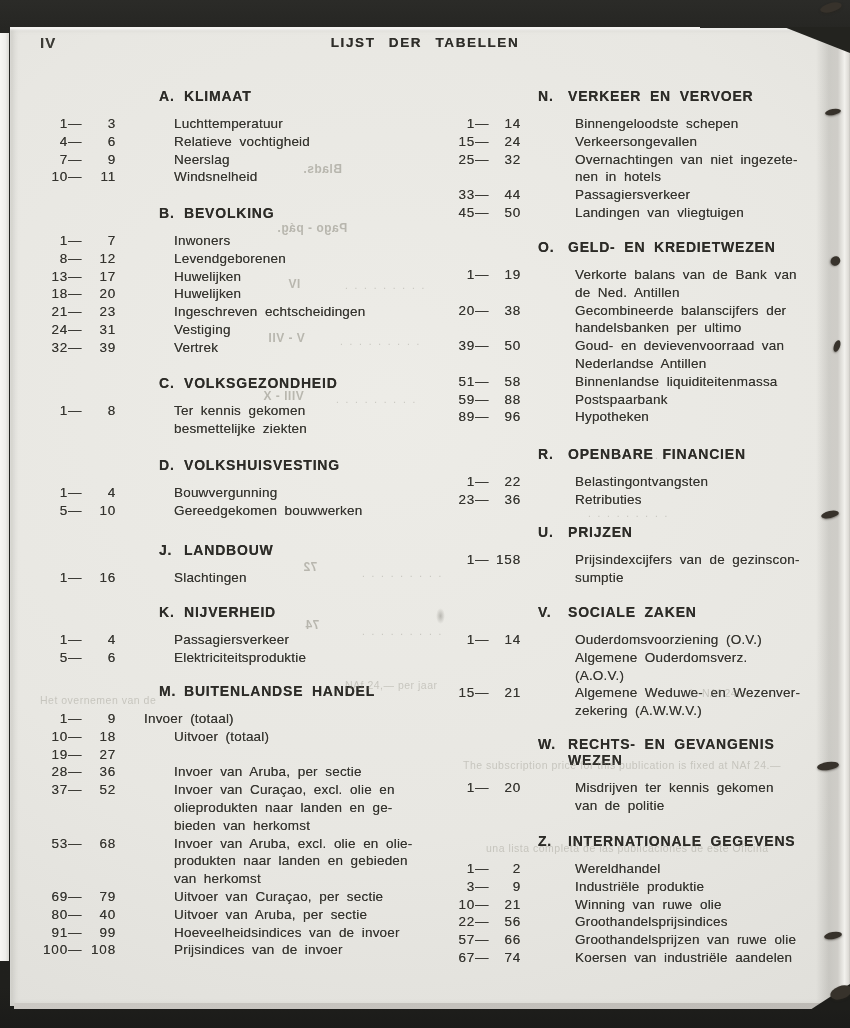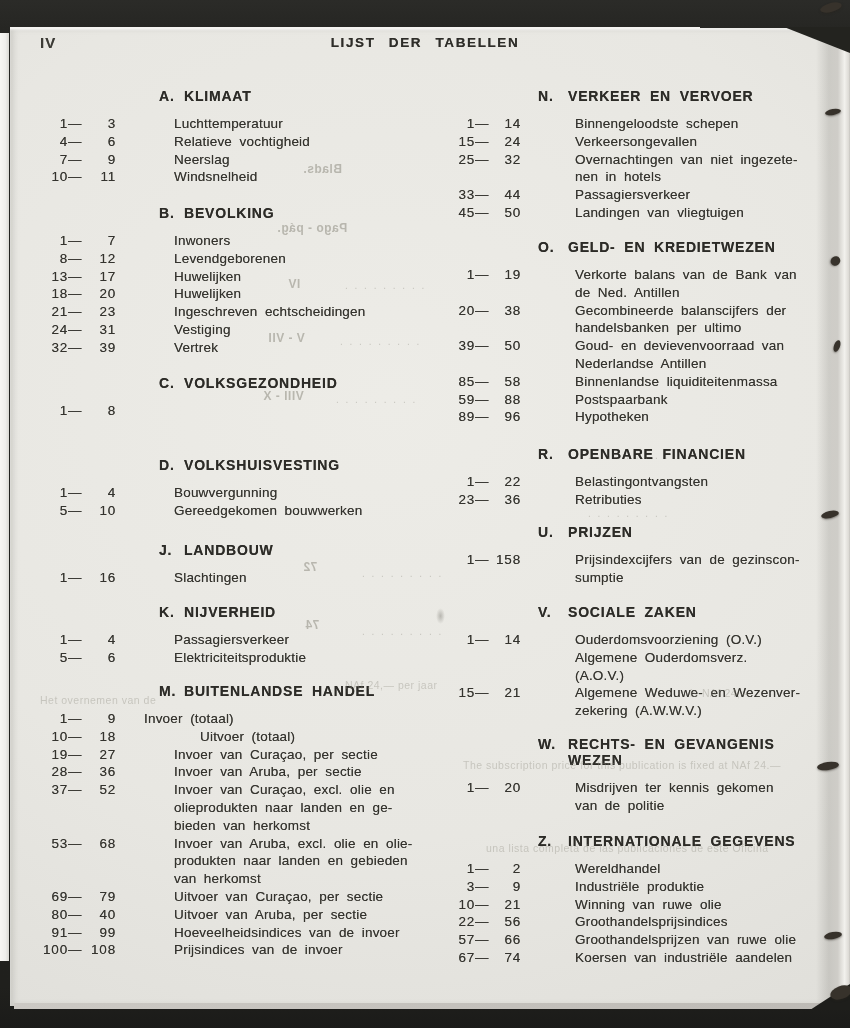--- a/index.html
+++ b/index.html
@@ -192,20 +192,22 @@
       <div class="sec-head">
         <span class="sec-letter" style="margin-left: 121px; width: 25px;">C.</span>
         <span class="sec-title">VOLKSGEZONDHEID</span>
       </div>
       <div class="entry">
         <span class="range">
           <span class="r-from" style="width: 30px;">1</span>
           <span class="r-dash" style="width: 18px;">—</span>
           <span class="r-to" style="width: 30px;">8</span>
         </span>
+        <span class="desc" style="margin-left: 58px;">Ter kennis gekomen
+besmettelijke ziekten</span>
       </div>
     </div>
     <div class="section ink" style="left: 38px; top: 457px; width: 410px;">
       <div class="sec-head">
         <span class="sec-letter" style="margin-left: 121px; width: 25px;">D.</span>
         <span class="sec-title">VOLKSHUISVESTING</span>
       </div>
       <div class="entry">
         <span class="range">
           <span class="r-from" style="width: 30px;">1</span>
@@ -271,29 +273,28 @@
           <span class="r-to" style="width: 30px;">9</span>
         </span>
         <span class="desc" style="margin-left: 28px;">Invoer (totaal)</span>
       </div>
       <div class="entry">
         <span class="range">
           <span class="r-from" style="width: 30px;">10</span>
           <span class="r-dash" style="width: 18px;">—</span>
           <span class="r-to" style="width: 30px;">18</span>
         </span>
-        <span class="desc" style="margin-left: 84px;">Uitvoer (totaal)</span>
+        <span class="desc" style="margin-left: 58px;">Uitvoer (totaal)</span>
       </div>
       <div class="entry">
         <span class="range">
           <span class="r-from" style="width: 30px;">19</span>
           <span class="r-dash" style="width: 18px;">—</span>
           <span class="r-to" style="width: 30px;">27</span>
         </span>
-        <span class="desc" style="margin-left: 58px;">Invoer van Curaçao, per sectie</span>
       </div>
       <div class="entry">
         <span class="range">
           <span class="r-from" style="width: 30px;">28</span>
           <span class="r-dash" style="width: 18px;">—</span>
           <span class="r-to" style="width: 30px;">36</span>
         </span>
         <span class="desc" style="margin-left: 58px;">Invoer van Aruba, per sectie</span>
       </div>
       <div class="entry">
@@ -423,21 +424,21 @@
         <span class="range">
           <span class="r-from" style="width: 30px;">39</span>
           <span class="r-dash" style="width: 18px;">—</span>
           <span class="r-to" style="width: 28px;">50</span>
         </span>
         <span class="desc" style="margin-left: 54px;">Goud- en devievenvoorraad van
 Nederlandse Antillen</span>
       </div>
       <div class="entry">
         <span class="range">
-          <span class="r-from" style="width: 30px;">85</span>
+          <span class="r-from" style="width: 30px;">51</span>
           <span class="r-dash" style="width: 18px;">—</span>
           <span class="r-to" style="width: 28px;">58</span>
         </span>
         <span class="desc" style="margin-left: 54px;">Binnenlandse liquiditeitenmassa</span>
       </div>
       <div class="entry">
         <span class="range">
           <span class="r-from" style="width: 30px;">59</span>
           <span class="r-dash" style="width: 18px;">—</span>
           <span class="r-to" style="width: 28px;">88</span>

